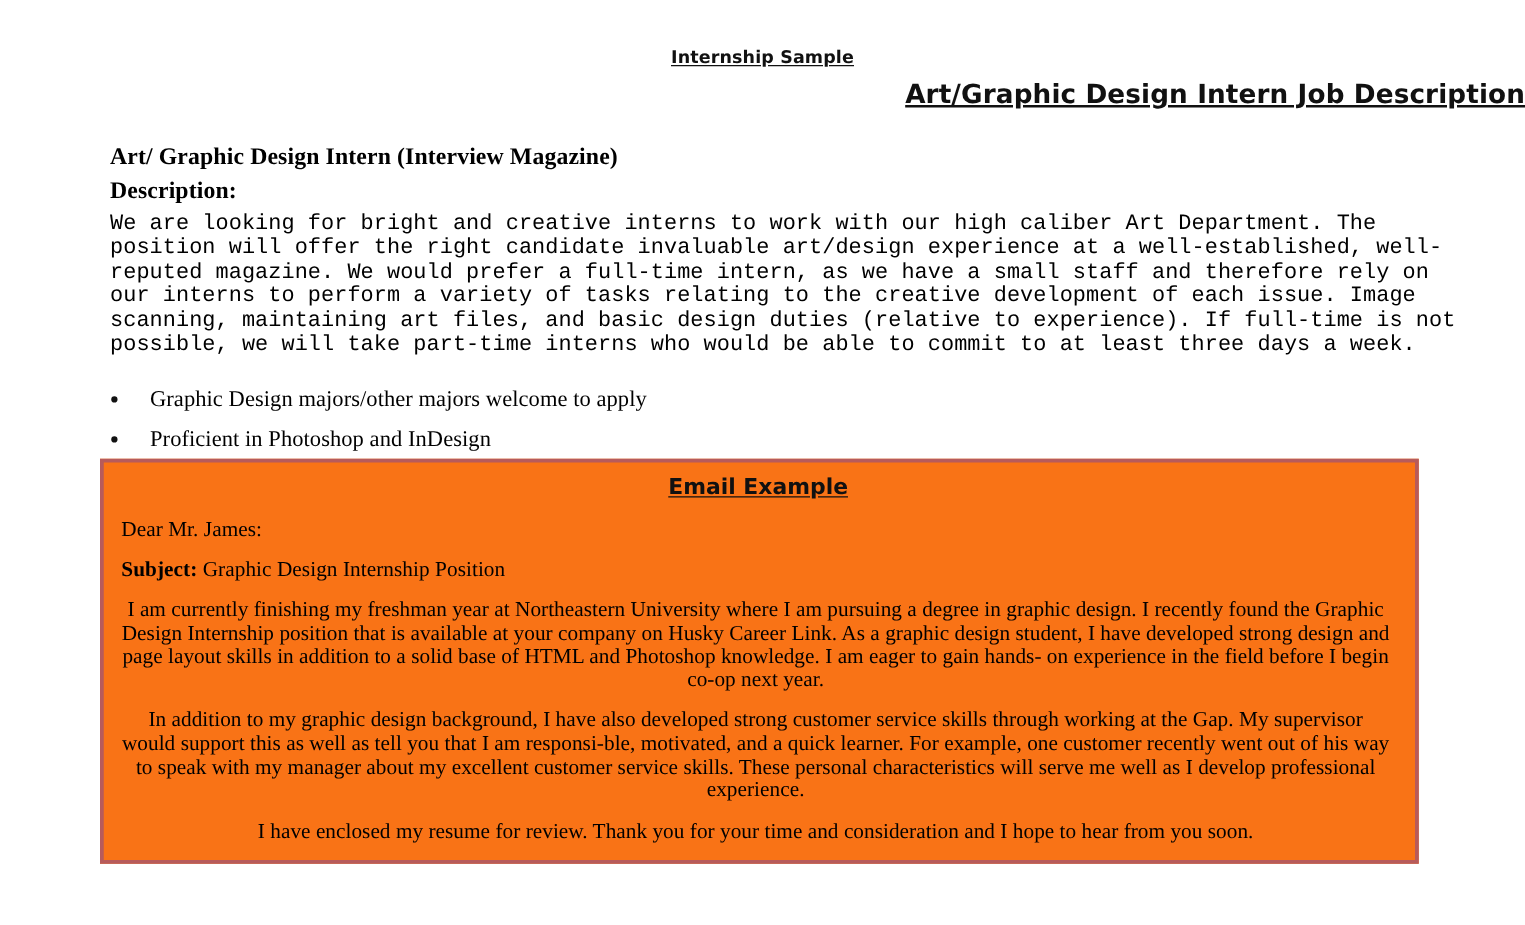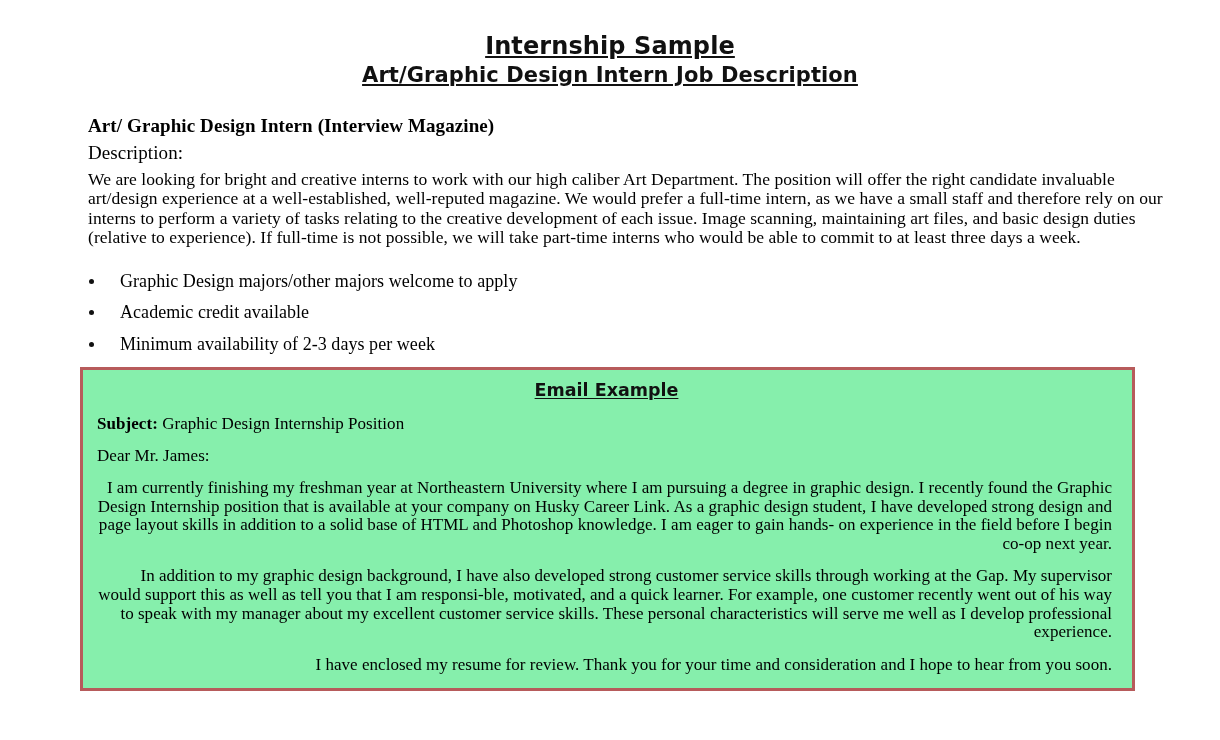--- a/index.html
+++ b/index.html
@@ -26,68 +26,69 @@
   }
 
   
   .title-block {
     padding-top: 33px;
     text-align: center;
   }
   .doc-title {
     font-family: "DejaVu Sans", "Liberation Sans", sans-serif;
     font-weight: bold;
-    font-size: 24px;
+    font-size: 14px;
     letter-spacing: 0.1px;
     line-height: 26px;
     text-decoration: underline;
     text-underline-offset: 2px;
     margin: 0;
     color: #111111;
   }
   .doc-subtitle {
     font-family: "DejaVu Sans", "Liberation Sans", sans-serif;
     font-weight: bold;
     font-size: 21px;
     letter-spacing: 0.1px;
     line-height: 26px;
     text-decoration: underline;
     text-underline-offset: 2px;
     margin: 0;
     padding-top: 3px;
     color: #111111;
+    text-align: right;
   }
 
   
   .body-area {
     padding: 0 42px 0 56px;
     margin-left: 32px;
   }
 
   .job-heading {
     font-family: "Liberation Serif", "DejaVu Serif", serif;
     font-weight: bold;
     font-size: 19px;
     line-height: 22px;
     margin: 0;
     padding-top: 27px;
     letter-spacing: 0.1px;
   }
   .section-label {
     font-family: "Liberation Serif", "DejaVu Serif", serif;
-    font-weight: normal;
+    font-weight: bold;
     font-size: 19px;
     line-height: 22px;
     margin: 0;
     padding-top: 5px;
     letter-spacing: 0.1px;
   }
 
   .description-para {
-    font-family: Liberation Serif, serif;
+    font-family: Liberation Mono, monospace;
     font-size: 17.5px;
     line-height: 19.4px;
     margin: 0;
     padding-top: 6px;
     padding-right: 8px;
     text-align: left;
     letter-spacing: 0.05px;
   }
 
   
@@ -119,21 +120,21 @@
 
   
   .email-box {
     position: absolute;
     left: 80px;
     top: 367px;
     width: 1055px;
     height: 324px;
     box-sizing: border-box;
     border: 3px solid #b75b5b;
-    background: #86efac;
+    background: #f97316;
     padding: 9px 16px 0 14px;
   }
   .email-box-title {
     font-family: "DejaVu Sans", "Liberation Sans", sans-serif;
     font-weight: bold;
     font-size: 17.5px;
     line-height: 22px;
     text-align: center;
     text-decoration: underline;
     text-underline-offset: 2px;
@@ -151,21 +152,21 @@
   .email-line .lbl {
     font-weight: bold;
   }
   .email-para {
     font-family: "Liberation Serif", "DejaVu Serif", serif;
     font-size: 17px;
     line-height: 18.6px;
     margin: 0;
     padding-top: 14px;
     padding-right: 4px;
-    text-align: right;
+    text-align: center;
     letter-spacing: 0.03px;
   }
   .email-signoff {
     font-family: "Liberation Serif", "DejaVu Serif", serif;
     font-size: 17px;
     line-height: 19px;
     margin: 0;
     padding-top: 14px;
     letter-spacing: 0.05px;
   }
@@ -191,41 +192,45 @@
 
     <p class="description-para">We are looking for bright and creative interns to work with our high caliber Art Department. The position will offer the right candidate invaluable art/design experience at a well-established, well-reputed magazine. We would prefer a full-time intern, as we have a small staff and therefore rely on our interns to perform a variety of tasks relating to the creative development of each issue. Image scanning, maintaining art files, and basic design duties (relative to experience). If full-time is not possible, we will take part-time interns who would be able to commit to at least three days a week.</p>
 
     <ul class="req-list">
       <li>
         <span class="bullet"></span>
         <span>Graphic Design majors/other majors welcome to apply</span>
       </li>
       <li>
         <span class="bullet"></span>
+        <span>Proficient in Photoshop and InDesign</span>
+      </li>
+      <li>
+        <span class="bullet"></span>
         <span>Academic credit available</span>
       </li>
       <li>
         <span class="bullet"></span>
         <span>Minimum availability of 2-3 days per week</span>
       </li>
     </ul>
 
   </div>
 
   <div class="email-box" style="border-color: rgb(183, 91, 91);">
 
     <div class="email-box-title">Email Example</div>
+
+    <p class="email-line">Dear Mr. James:</p>
 
     <p class="email-line">
       <span class="lbl">Subject:</span>
       <span>Graphic Design Internship Position</span>
     </p>
 
-    <p class="email-line">Dear Mr. James:</p>
-
     <p class="email-para">I am currently finishing my freshman year at Northeastern University where I am pursuing a degree in graphic design. I recently found the Graphic Design Internship position that is available at your company on Husky Career Link. As a graphic design student, I have developed strong design and page layout skills in addition to a solid base of HTML and Photoshop knowledge. I am eager to gain hands- on experience in the field before I begin co-op next year.</p>
 
     <p class="email-para">In addition to my graphic design background, I have also developed strong customer service skills through working at the Gap. My supervisor would support this as well as tell you that I am responsi-ble, motivated, and a quick learner. For example, one customer recently went out of his way to speak with my manager about my excellent customer service skills. These personal characteristics will serve me well as I develop professional experience.</p>
 
     <p class="email-para">I have enclosed my resume for review. Thank you for your time and consideration and I hope to hear from you soon.</p>
 
     <p class="email-signoff">
     </p>
 
   </div>

